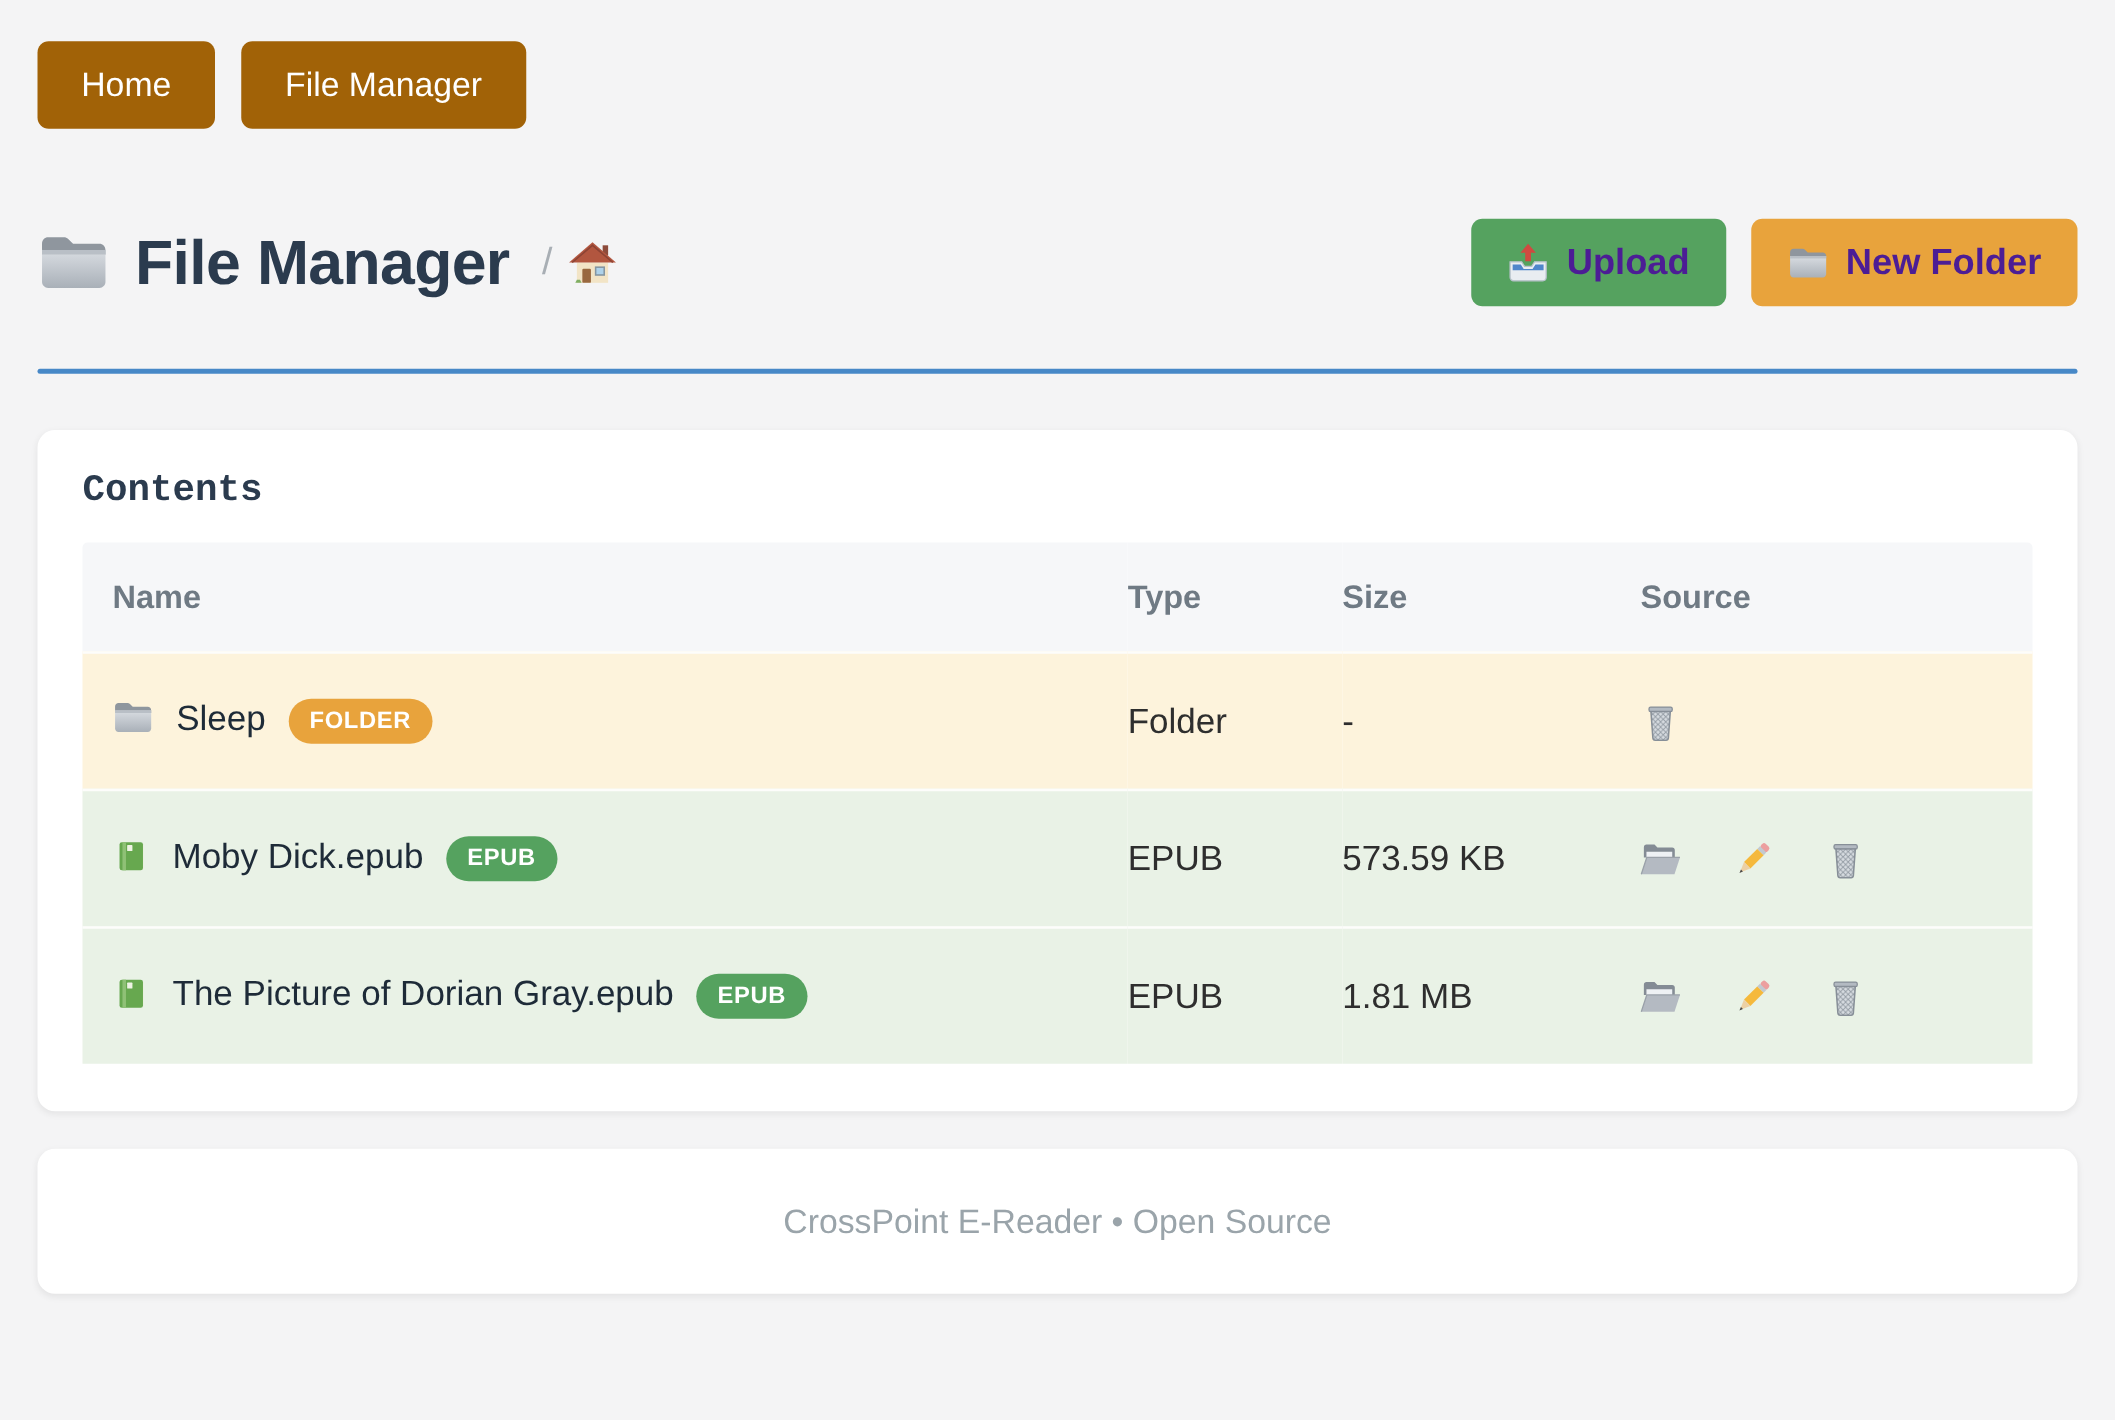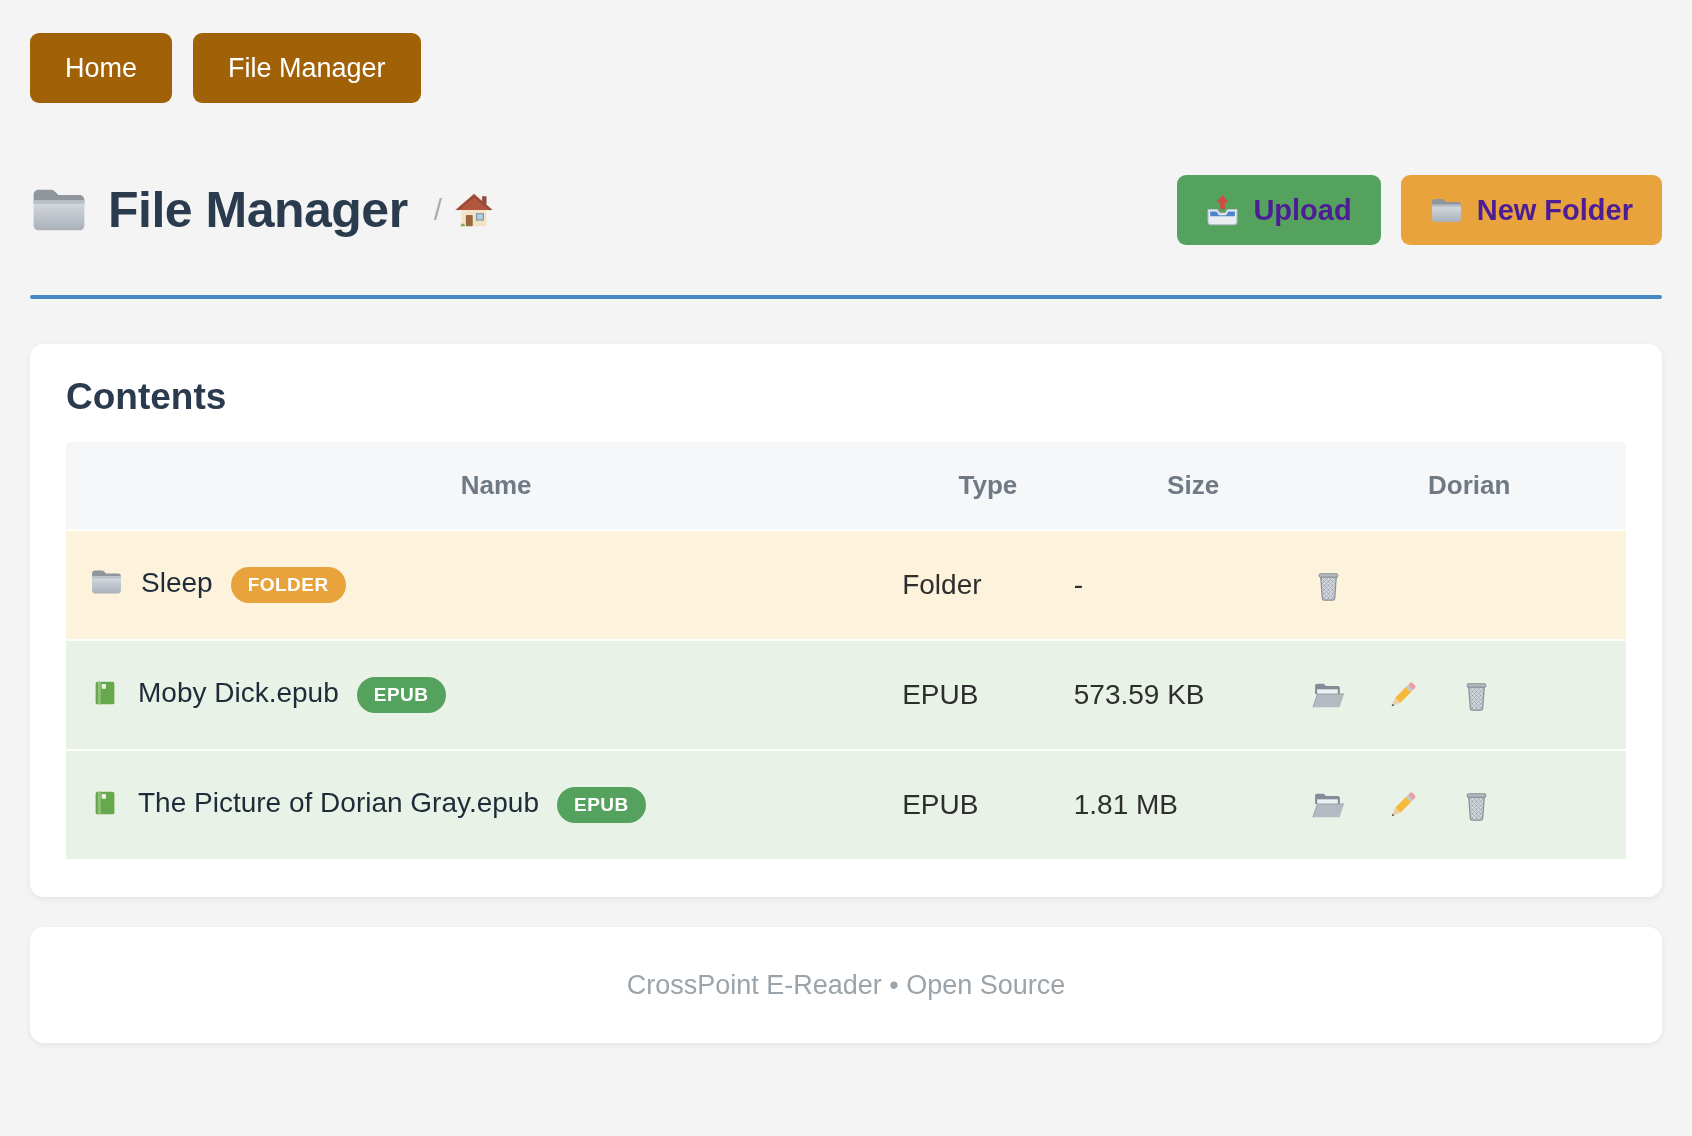--- a/index.html
+++ b/index.html
@@ -43,28 +43,28 @@
   .btn-upload { background: #55a25f; }
   .btn-new-folder { background: #e8a33c; }
   .action-btn svg { width: 33px; height: 33px; }
 
   .title-underline { height: 4px; background: #4788c7; border-radius: 2px; margin-top: 50px; }
 
   
   .card { background: #fff; border-radius: 14px; box-shadow: 0 2px 6px rgba(0,0,0,.07); }
   .contents-card { margin-top: 45px; padding: 32px 36px 38px; }
   .card-head { display: flex; justify-content: space-between; align-items: baseline; }
-  h2.contents-heading { font-size: 37px; font-weight: bold; color: #2b3b4e; }
+  h2.contents-heading { font-size: 30px; font-weight: bold; color: #2b3b4e; font-family: Liberation Mono, monospace; }
   .summary { font-size: 25px; color: #7d868d; }
 
   
   table.files { width: 100%; border-collapse: separate; border-spacing: 0; margin-top: 24px; table-layout: fixed; }
   col.c-name { width: 53.6%; } col.c-type { width: 11%; } col.c-size { width: 15.3%; } col.c-actions { width: 20.1%; }
   th {
-    background: #f6f7f9; text-align: center;
+    background: #f6f7f9; text-align: left;
     font-size: 26px; font-weight: bold; color: #6f7a84;
     padding: 28px 0;
   }
   th:first-child { padding-left: 24px; border-radius: 4px 0 0 0; }
   th:last-child { border-radius: 0 4px 0 0; }
   td { padding: 36px 0; font-size: 28px; color: #2e2e2e; vertical-align: middle; border-top: 2px solid #fdfdfb; }
   tr.row-folder td { background: #fdf3dc; }
   tr.row-file td { background: #e9f2e6; margin-top: 24px; }
   td.name-cell { padding-left: 24px; }
   .name-wrap { display: flex; align-items: flex-start; gap: 18px; }
@@ -203,21 +203,21 @@
           <col class="c-name">
           <col class="c-type">
           <col class="c-size">
           <col class="c-actions">
         </colgroup>
       <thead>
         <tr>
           <th>Name</th>
           <th>Type</th>
           <th>Size</th>
-          <th>Dorian</th>
+          <th>Source</th>
         </tr>
       </thead>
       <tbody>
 
         <tr class="row-folder">
           <td class="name-cell">
             <span class="name-wrap">
               <svg class="row-icon">
                   <use href="#sym-folder"></use>
                 </svg>

